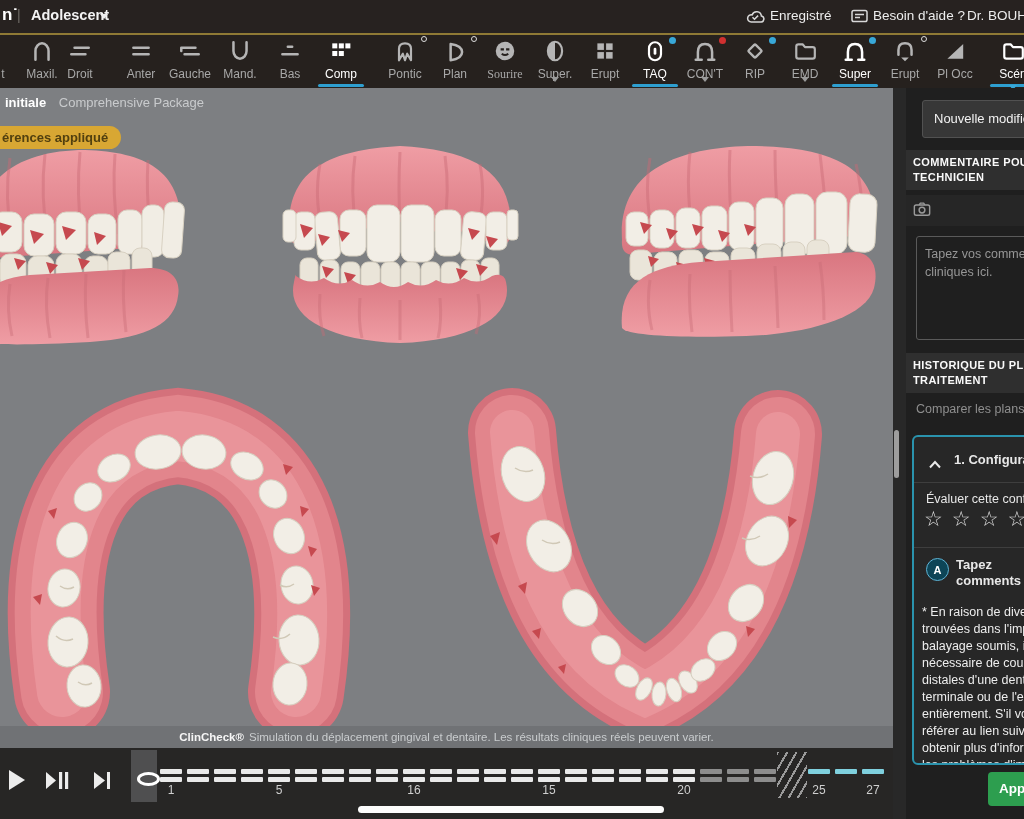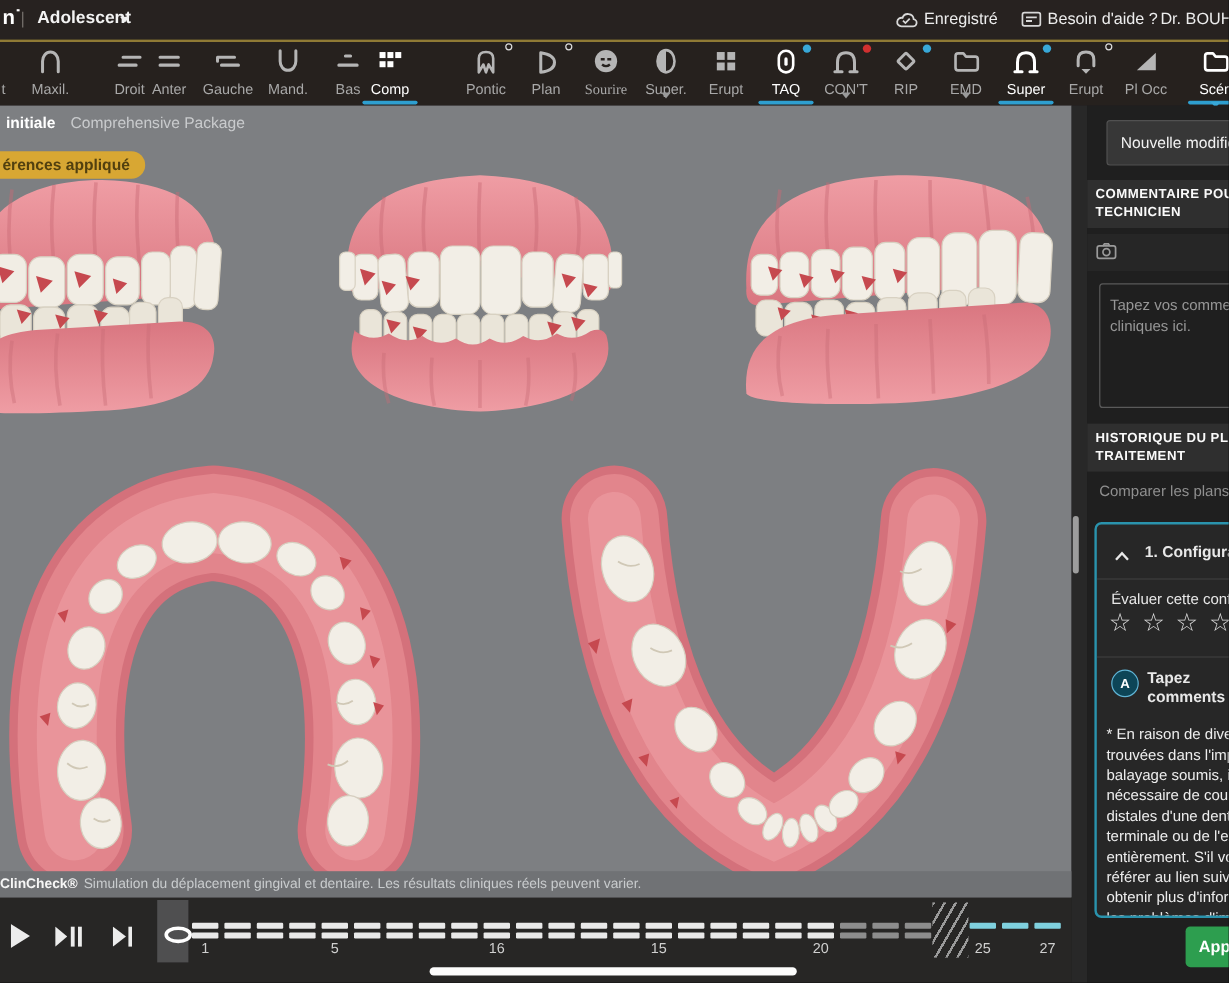--- a/index.html
+++ b/index.html
@@ -33,21 +33,21 @@
   .tcaret.blue{border-top-color:#38a8d8;bottom:-6px;}
   
   .viewport{position:absolute;left:0;top:88px;width:893px;height:660px;background:#7d7f82;overflow:hidden;}
   .models{position:absolute;left:0;top:0;}
   .plan-row{position:absolute;left:5px;top:7px;font-size:13px;white-space:nowrap;z-index:3;}
   .plan-name{font-weight:bold;color:#fff;}
   .plan-pkg{color:#c9cbcd;margin-left:9px;}
   .pref-badge{position:absolute;left:-12px;top:38px;height:23px;line-height:23px;background:#d8a733;color:#52400f;
       font-size:13px;font-weight:bold;border-radius:0 12px 12px 0;padding:0 13px 0 14px;white-space:nowrap;z-index:3;}
   .caption-bar{position:absolute;left:0;bottom:0;width:893px;height:22px;line-height:22px;background:#707275;
-      text-align:left;font-size:11.5px;color:#c9ccce;z-index:3;white-space:nowrap;}
+      text-align:center;font-size:11.5px;color:#c9ccce;z-index:3;white-space:nowrap;}
   .caption-brand{color:#f6f6f6;font-weight:bold;margin-right:5px;}
   
   .gap-strip{position:absolute;left:893px;top:88px;width:13px;height:731px;background:#282828;}
   .vthumb{position:absolute;left:1px;top:342px;width:5px;height:48px;background:#9d9d9d;border-radius:2.5px;}
   
   .sidebar{position:absolute;left:906px;top:88px;width:118px;height:731px;background:#1f1f1f;color:#e8e8e8;}
   .nm-btn{position:absolute;top:12px;left:16px;width:120px;height:38px;background:#373737;border:1px solid #515151;
       border-radius:3px;color:#f2f2f2;font-size:13px;line-height:36px;padding-left:11px;white-space:nowrap;cursor:pointer;}
   .sec-band{position:absolute;left:0;width:118px;background:#2f2f2f;font-size:11px;font-weight:bold;
       letter-spacing:.4px;color:#fafafa;padding:5px 0 0 7px;line-height:15px;}
@@ -124,21 +124,21 @@
         <div class="tlabel">t</div>
       </div>
       <div class="titem" style="left: 14px; text-decoration: underline;">
         <div class="ticon">
           <svg width="24" height="24" viewBox="0 0 22 22">
             <path d="M5 19 V11 a6 7 0 0 1 12 0 V19" stroke="currentColor" fill="none" stroke-width="2.3" stroke-linecap="round" stroke-linejoin="round"></path>
           </svg>
         </div>
         <div class="tlabel">Maxil.</div>
       </div>
-      <div class="titem" style="left: 80px;">
+      <div class="titem" style="left: 52px;">
         <div class="ticon">
           <svg width="24" height="24" viewBox="0 0 22 22">
             <path d="M6 8 H19 M3 14 H16" stroke="currentColor" fill="none" stroke-width="2.3" stroke-linecap="round" stroke-linejoin="round"></path>
           </svg>
         </div>
         <div class="tlabel">Droit</div>
       </div>
       <div class="titem" style="left: 113px;">
         <div class="ticon">
           <svg width="24" height="24" viewBox="0 0 22 22">
@@ -164,21 +164,21 @@
         <div class="tlabel">Mand.</div>
       </div>
       <div class="titem" style="left: 262px;">
         <div class="ticon">
           <svg width="24" height="24" viewBox="0 0 22 22">
             <path d="M9 7 H13 M4 14 H18" stroke="currentColor" fill="none" stroke-width="2.3" stroke-linecap="round" stroke-linejoin="round"></path>
           </svg>
         </div>
         <div class="tlabel">Bas</div>
       </div>
-      <div class="titem active" style="left: 297px;">
+      <div class="titem active" style="left: 313px;">
         <div class="ticon">
           <svg width="24" height="24" viewBox="0 0 22 22">
             <g fill="currentColor">
               <rect x="3" y="4" width="4.6" height="4.6"></rect>
               <rect x="9" y="4" width="4.6" height="4.6"></rect>
               <rect x="15" y="4" width="4.6" height="4.6"></rect>
               <rect x="3" y="11" width="4.6" height="4.6"></rect>
               <rect x="9" y="11" width="4.6" height="4.6"></rect>
             </g>
           </svg>

